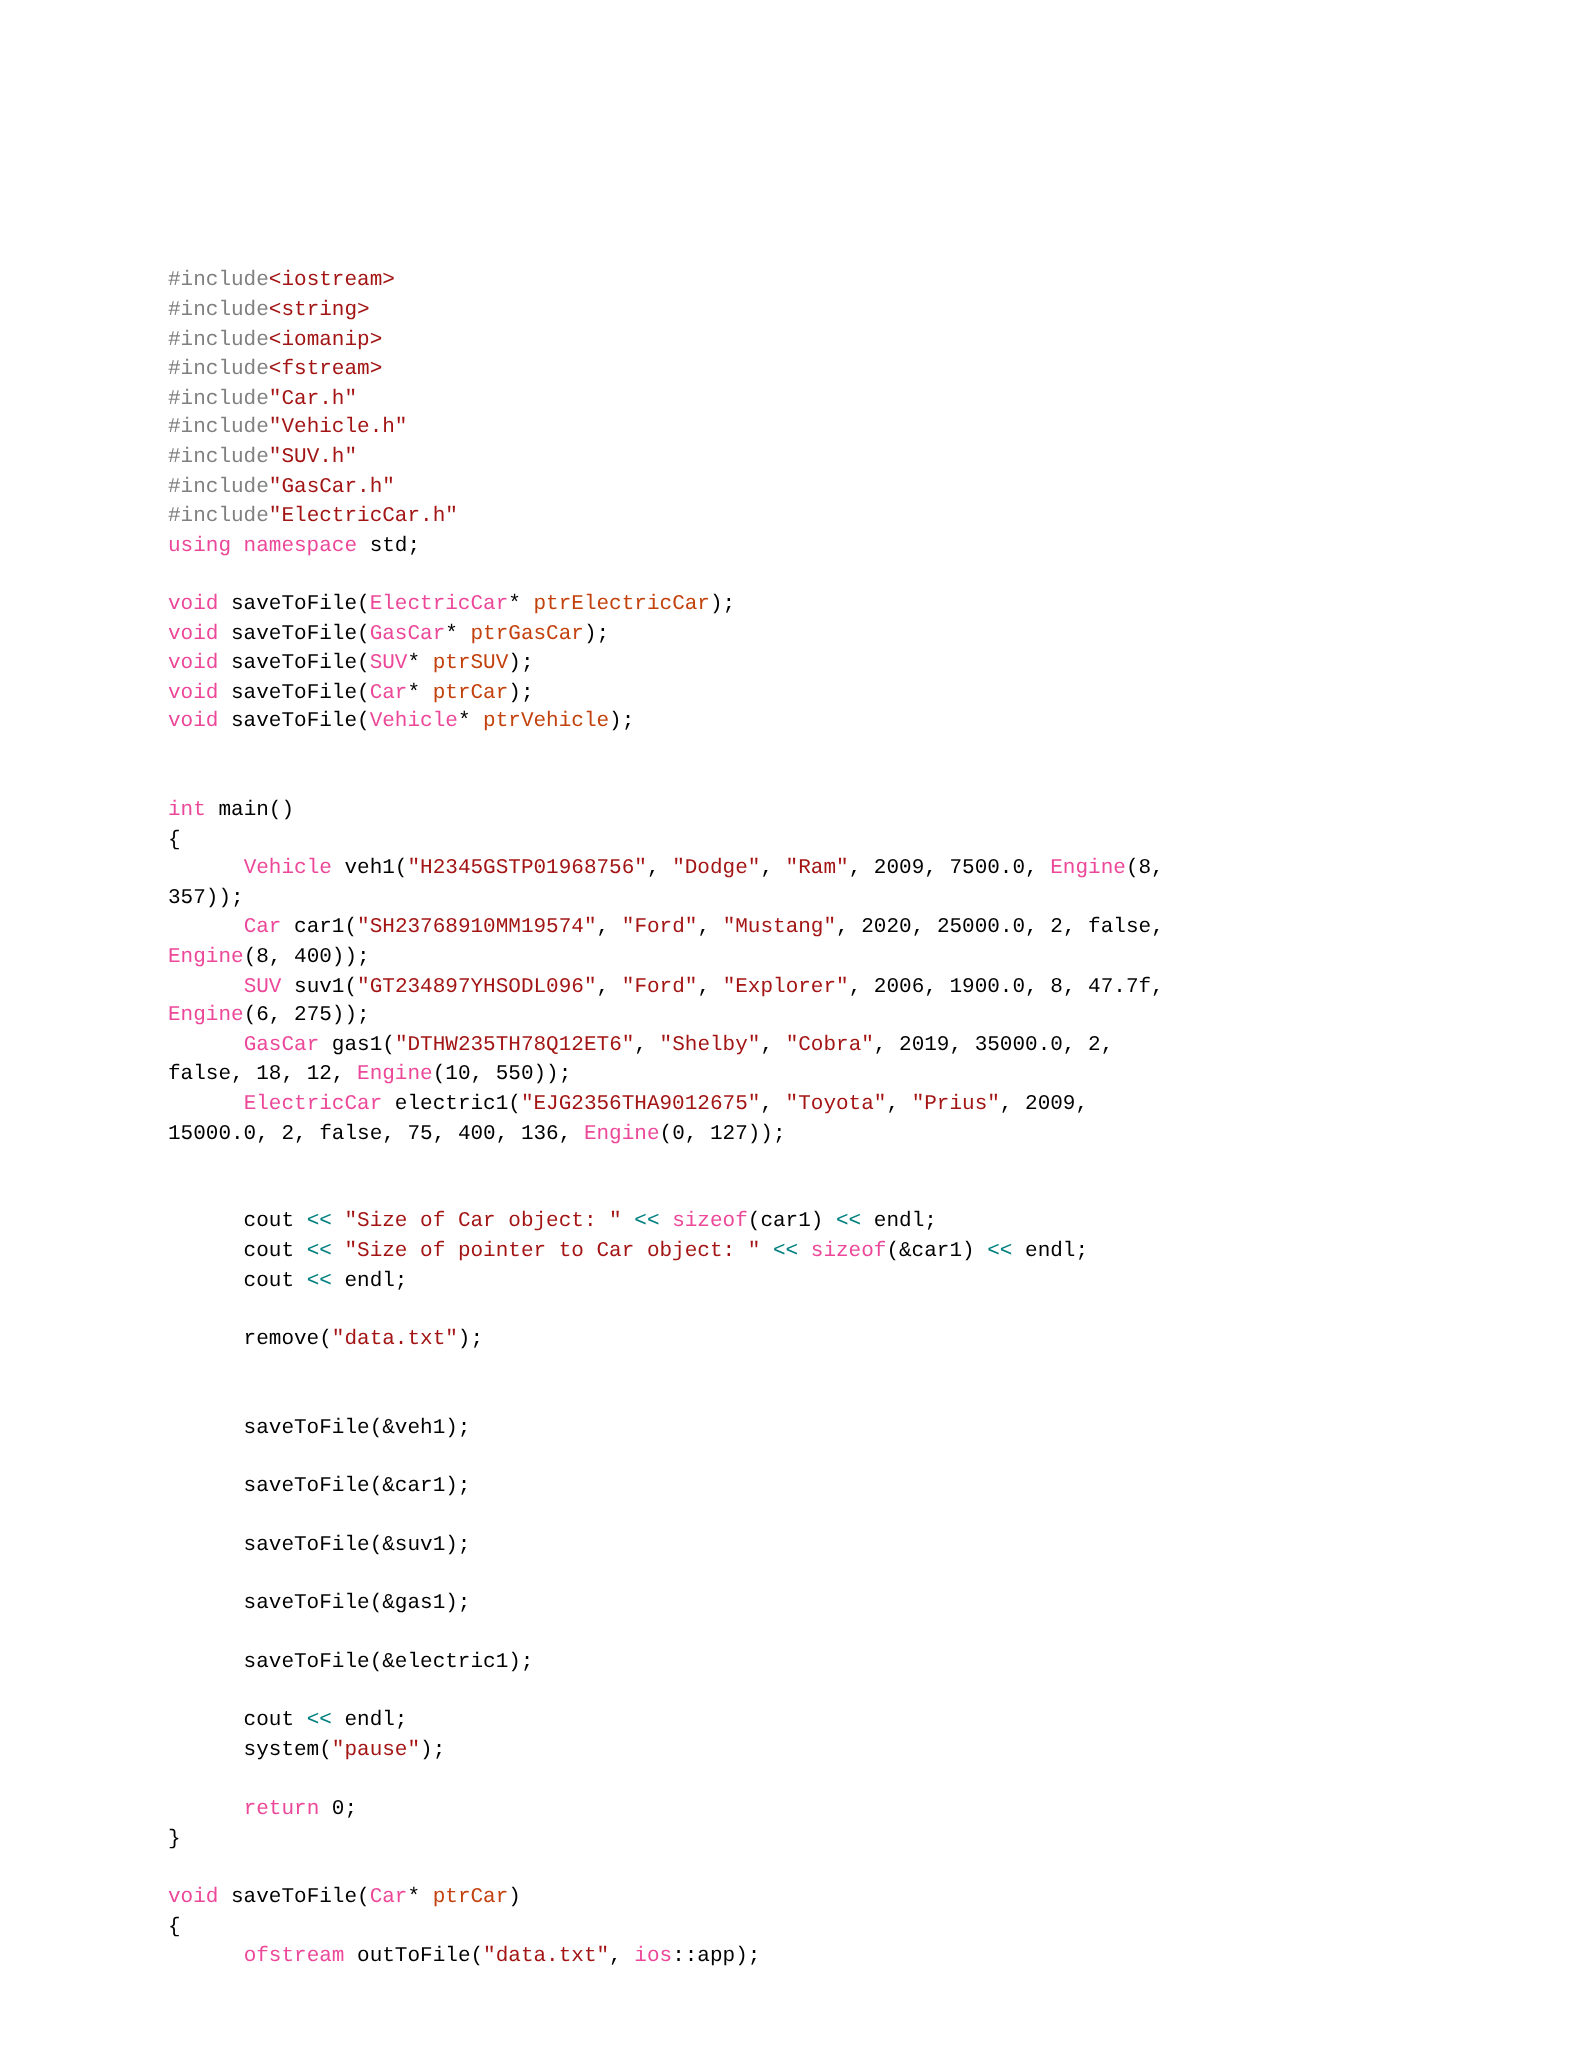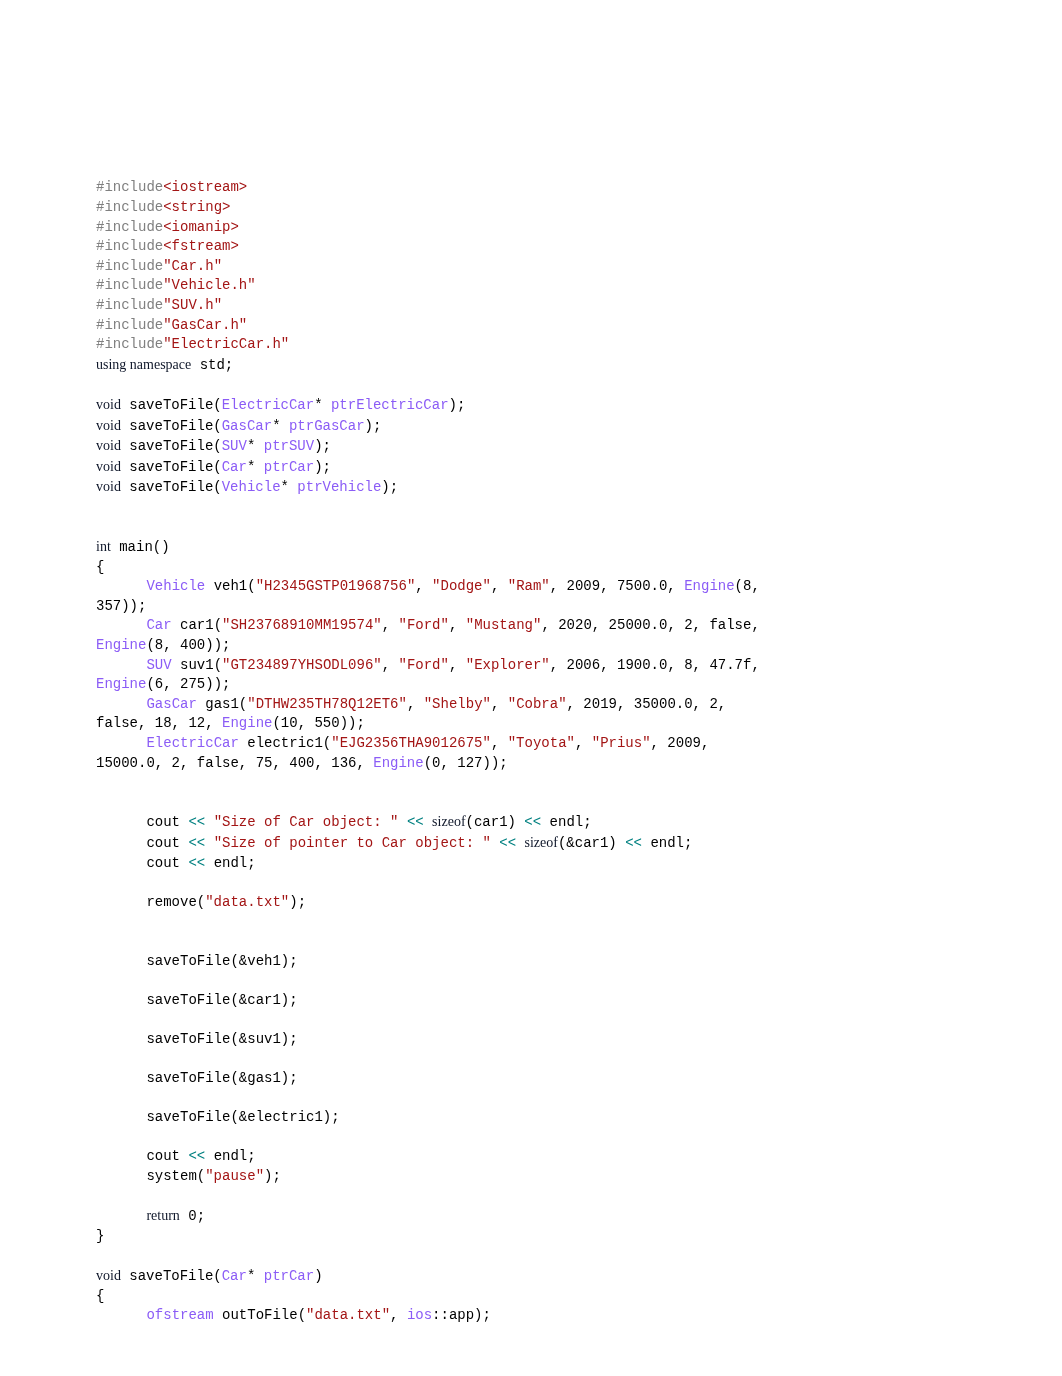--- a/index.html
+++ b/index.html
@@ -8,28 +8,28 @@
     padding: 100px 96px 60px 96px;
     font-family: "Consolas", "Menlo", "Courier New", monospace;
     font-size: 14px;
     line-height: 1.4;
     color: #000000;
     white-space: pre;
   }
   .code-container {
     display: block;
   }
-  .line { display: block; }
+  .line { display: block; margin-left: 16px; }
   .tok { white-space: pre; }
-  .c-type { color: #8b5cf6; }      
-  .c-keyword { color: #0f172a; font-family: Liberation Serif, serif; }   
+  .c-type { color: #ec4899; }      
+  .c-keyword { color: #ec4899; }   
   .c-string { color: #a31515; }    
   .c-include { color: #808080; }   
   .c-incheader { color: #a31515; }
-  .c-param { color: #8b5cf6; }     
+  .c-param { color: #c2410c; }     
   .c-op { color: #008080; }        
   .c-bool { color: #000000; }       
 </style>
 </head>
 <body>
 
 
 
 <div class="code-container" id="code-root"><span class="line"><span class="tok c-include">#include</span><span class="tok c-incheader">&lt;iostream&gt;</span></span><span class="line"><span class="tok c-include">#include</span><span class="tok c-incheader">&lt;string&gt;</span></span><span class="line"><span class="tok c-include">#include</span><span class="tok c-incheader">&lt;iomanip&gt;</span></span><span class="line"><span class="tok c-include">#include</span><span class="tok c-incheader">&lt;fstream&gt;</span></span><span class="line"><span class="tok c-include">#include</span><span class="tok c-incheader">"Car.h"</span></span><span class="line"><span class="tok c-include">#include</span><span class="tok c-incheader">"Vehicle.h"</span></span><span class="line"><span class="tok c-include">#include</span><span class="tok c-incheader">"SUV.h"</span></span><span class="line"><span class="tok c-include">#include</span><span class="tok c-incheader">"GasCar.h"</span></span><span class="line"><span class="tok c-include">#include</span><span class="tok c-incheader">"ElectricCar.h"</span></span><span class="line"><span class="tok c-keyword">using namespace</span><span class="tok "> std;</span></span><span class="line"><span class="tok "> </span></span><span class="line"><span class="tok c-keyword">void</span><span class="tok "> saveToFile(</span><span class="tok c-type">ElectricCar</span><span class="tok ">* </span><span class="tok c-param">ptrElectricCar</span><span class="tok ">);</span></span><span class="line"><span class="tok c-keyword">void</span><span class="tok "> saveToFile(</span><span class="tok c-type">GasCar</span><span class="tok ">* </span><span class="tok c-param">ptrGasCar</span><span class="tok ">);</span></span><span class="line"><span class="tok c-keyword">void</span><span class="tok "> saveToFile(</span><span class="tok c-type">SUV</span><span class="tok ">* </span><span class="tok c-param">ptrSUV</span><span class="tok ">);</span></span><span class="line"><span class="tok c-keyword">void</span><span class="tok "> saveToFile(</span><span class="tok c-type">Car</span><span class="tok ">* </span><span class="tok c-param">ptrCar</span><span class="tok ">);</span></span><span class="line"><span class="tok c-keyword">void</span><span class="tok "> saveToFile(</span><span class="tok c-type">Vehicle</span><span class="tok ">* </span><span class="tok c-param">ptrVehicle</span><span class="tok ">);</span></span><span class="line"><span class="tok "> </span></span><span class="line"><span class="tok "> </span></span><span class="line"><span class="tok c-keyword">int</span><span class="tok "> main()</span></span><span class="line"><span class="tok ">{</span></span><span class="line"><span class="tok ">      </span><span class="tok c-type">Vehicle</span><span class="tok "> veh1(</span><span class="tok c-string">"H2345GSTP01968756"</span><span class="tok ">, </span><span class="tok c-string">"Dodge"</span><span class="tok ">, </span><span class="tok c-string">"Ram"</span><span class="tok ">, 2009, 7500.0, </span><span class="tok c-type">Engine</span><span class="tok ">(8, </span></span><span class="line"><span class="tok ">357));</span></span><span class="line"><span class="tok ">      </span><span class="tok c-type">Car</span><span class="tok "> car1(</span><span class="tok c-string">"SH23768910MM19574"</span><span class="tok ">, </span><span class="tok c-string">"Ford"</span><span class="tok ">, </span><span class="tok c-string">"Mustang"</span><span class="tok ">, 2020, 25000.0, 2, </span><span class="tok c-bool">false</span><span class="tok ">, </span></span><span class="line"><span class="tok c-type">Engine</span><span class="tok ">(8, 400));</span></span><span class="line"><span class="tok ">      </span><span class="tok c-type">SUV</span><span class="tok "> suv1(</span><span class="tok c-string">"GT234897YHSODL096"</span><span class="tok ">, </span><span class="tok c-string">"Ford"</span><span class="tok ">, </span><span class="tok c-string">"Explorer"</span><span class="tok ">, 2006, 1900.0, 8, 47.7f, </span></span><span class="line"><span class="tok c-type">Engine</span><span class="tok ">(6, 275));</span></span><span class="line"><span class="tok ">      </span><span class="tok c-type">GasCar</span><span class="tok "> gas1(</span><span class="tok c-string">"DTHW235TH78Q12ET6"</span><span class="tok ">, </span><span class="tok c-string">"Shelby"</span><span class="tok ">, </span><span class="tok c-string">"Cobra"</span><span class="tok ">, 2019, 35000.0, 2, </span></span><span class="line"><span class="tok c-bool">false</span><span class="tok ">, 18, 12, </span><span class="tok c-type">Engine</span><span class="tok ">(10, 550));</span></span><span class="line"><span class="tok ">      </span><span class="tok c-type">ElectricCar</span><span class="tok "> electric1(</span><span class="tok c-string">"EJG2356THA9012675"</span><span class="tok ">, </span><span class="tok c-string">"Toyota"</span><span class="tok ">, </span><span class="tok c-string">"Prius"</span><span class="tok ">, 2009, </span></span><span class="line"><span class="tok ">15000.0, 2, </span><span class="tok c-bool">false</span><span class="tok ">, 75, 400, 136, </span><span class="tok c-type">Engine</span><span class="tok ">(0, 127));</span></span><span class="line"><span class="tok "> </span></span><span class="line"><span class="tok "> </span></span><span class="line"><span class="tok ">      cout </span><span class="tok c-op">&lt;&lt;</span><span class="tok "> </span><span class="tok c-string">"Size of Car object: "</span><span class="tok "> </span><span class="tok c-op">&lt;&lt;</span><span class="tok "> </span><span class="tok c-keyword">sizeof</span><span class="tok ">(car1) </span><span class="tok c-op">&lt;&lt;</span><span class="tok "> endl;</span></span><span class="line"><span class="tok ">      cout </span><span class="tok c-op">&lt;&lt;</span><span class="tok "> </span><span class="tok c-string">"Size of pointer to Car object: "</span><span class="tok "> </span><span class="tok c-op">&lt;&lt;</span><span class="tok "> </span><span class="tok c-keyword">sizeof</span><span class="tok ">(&amp;car1) </span><span class="tok c-op">&lt;&lt;</span><span class="tok "> endl;</span></span><span class="line"><span class="tok ">      cout </span><span class="tok c-op">&lt;&lt;</span><span class="tok "> endl;</span></span><span class="line"><span class="tok "> </span></span><span class="line"><span class="tok ">      remove(</span><span class="tok c-string">"data.txt"</span><span class="tok ">);</span></span><span class="line"><span class="tok "> </span></span><span class="line"><span class="tok "> </span></span><span class="line"><span class="tok ">      saveToFile(&amp;veh1);</span></span><span class="line"><span class="tok "> </span></span><span class="line"><span class="tok ">      saveToFile(&amp;car1);</span></span><span class="line"><span class="tok "> </span></span><span class="line"><span class="tok ">      saveToFile(&amp;suv1);</span></span><span class="line"><span class="tok "> </span></span><span class="line"><span class="tok ">      saveToFile(&amp;gas1);</span></span><span class="line"><span class="tok "> </span></span><span class="line"><span class="tok ">      saveToFile(&amp;electric1);</span></span><span class="line"><span class="tok "> </span></span><span class="line"><span class="tok ">      cout </span><span class="tok c-op">&lt;&lt;</span><span class="tok "> endl;</span></span><span class="line"><span class="tok ">      system(</span><span class="tok c-string">"pause"</span><span class="tok ">);</span></span><span class="line"><span class="tok "> </span></span><span class="line"><span class="tok ">      </span><span class="tok c-keyword">return</span><span class="tok "> 0;</span></span><span class="line"><span class="tok ">}</span></span><span class="line"><span class="tok "> </span></span><span class="line"><span class="tok c-keyword">void</span><span class="tok "> saveToFile(</span><span class="tok c-type">Car</span><span class="tok ">* </span><span class="tok c-param">ptrCar</span><span class="tok ">)</span></span><span class="line"><span class="tok ">{</span></span><span class="line"><span class="tok ">      </span><span class="tok c-type">ofstream</span><span class="tok "> outToFile(</span><span class="tok c-string">"data.txt"</span><span class="tok ">, </span><span class="tok c-type">ios</span><span class="tok ">::app);</span></span></div>
 

